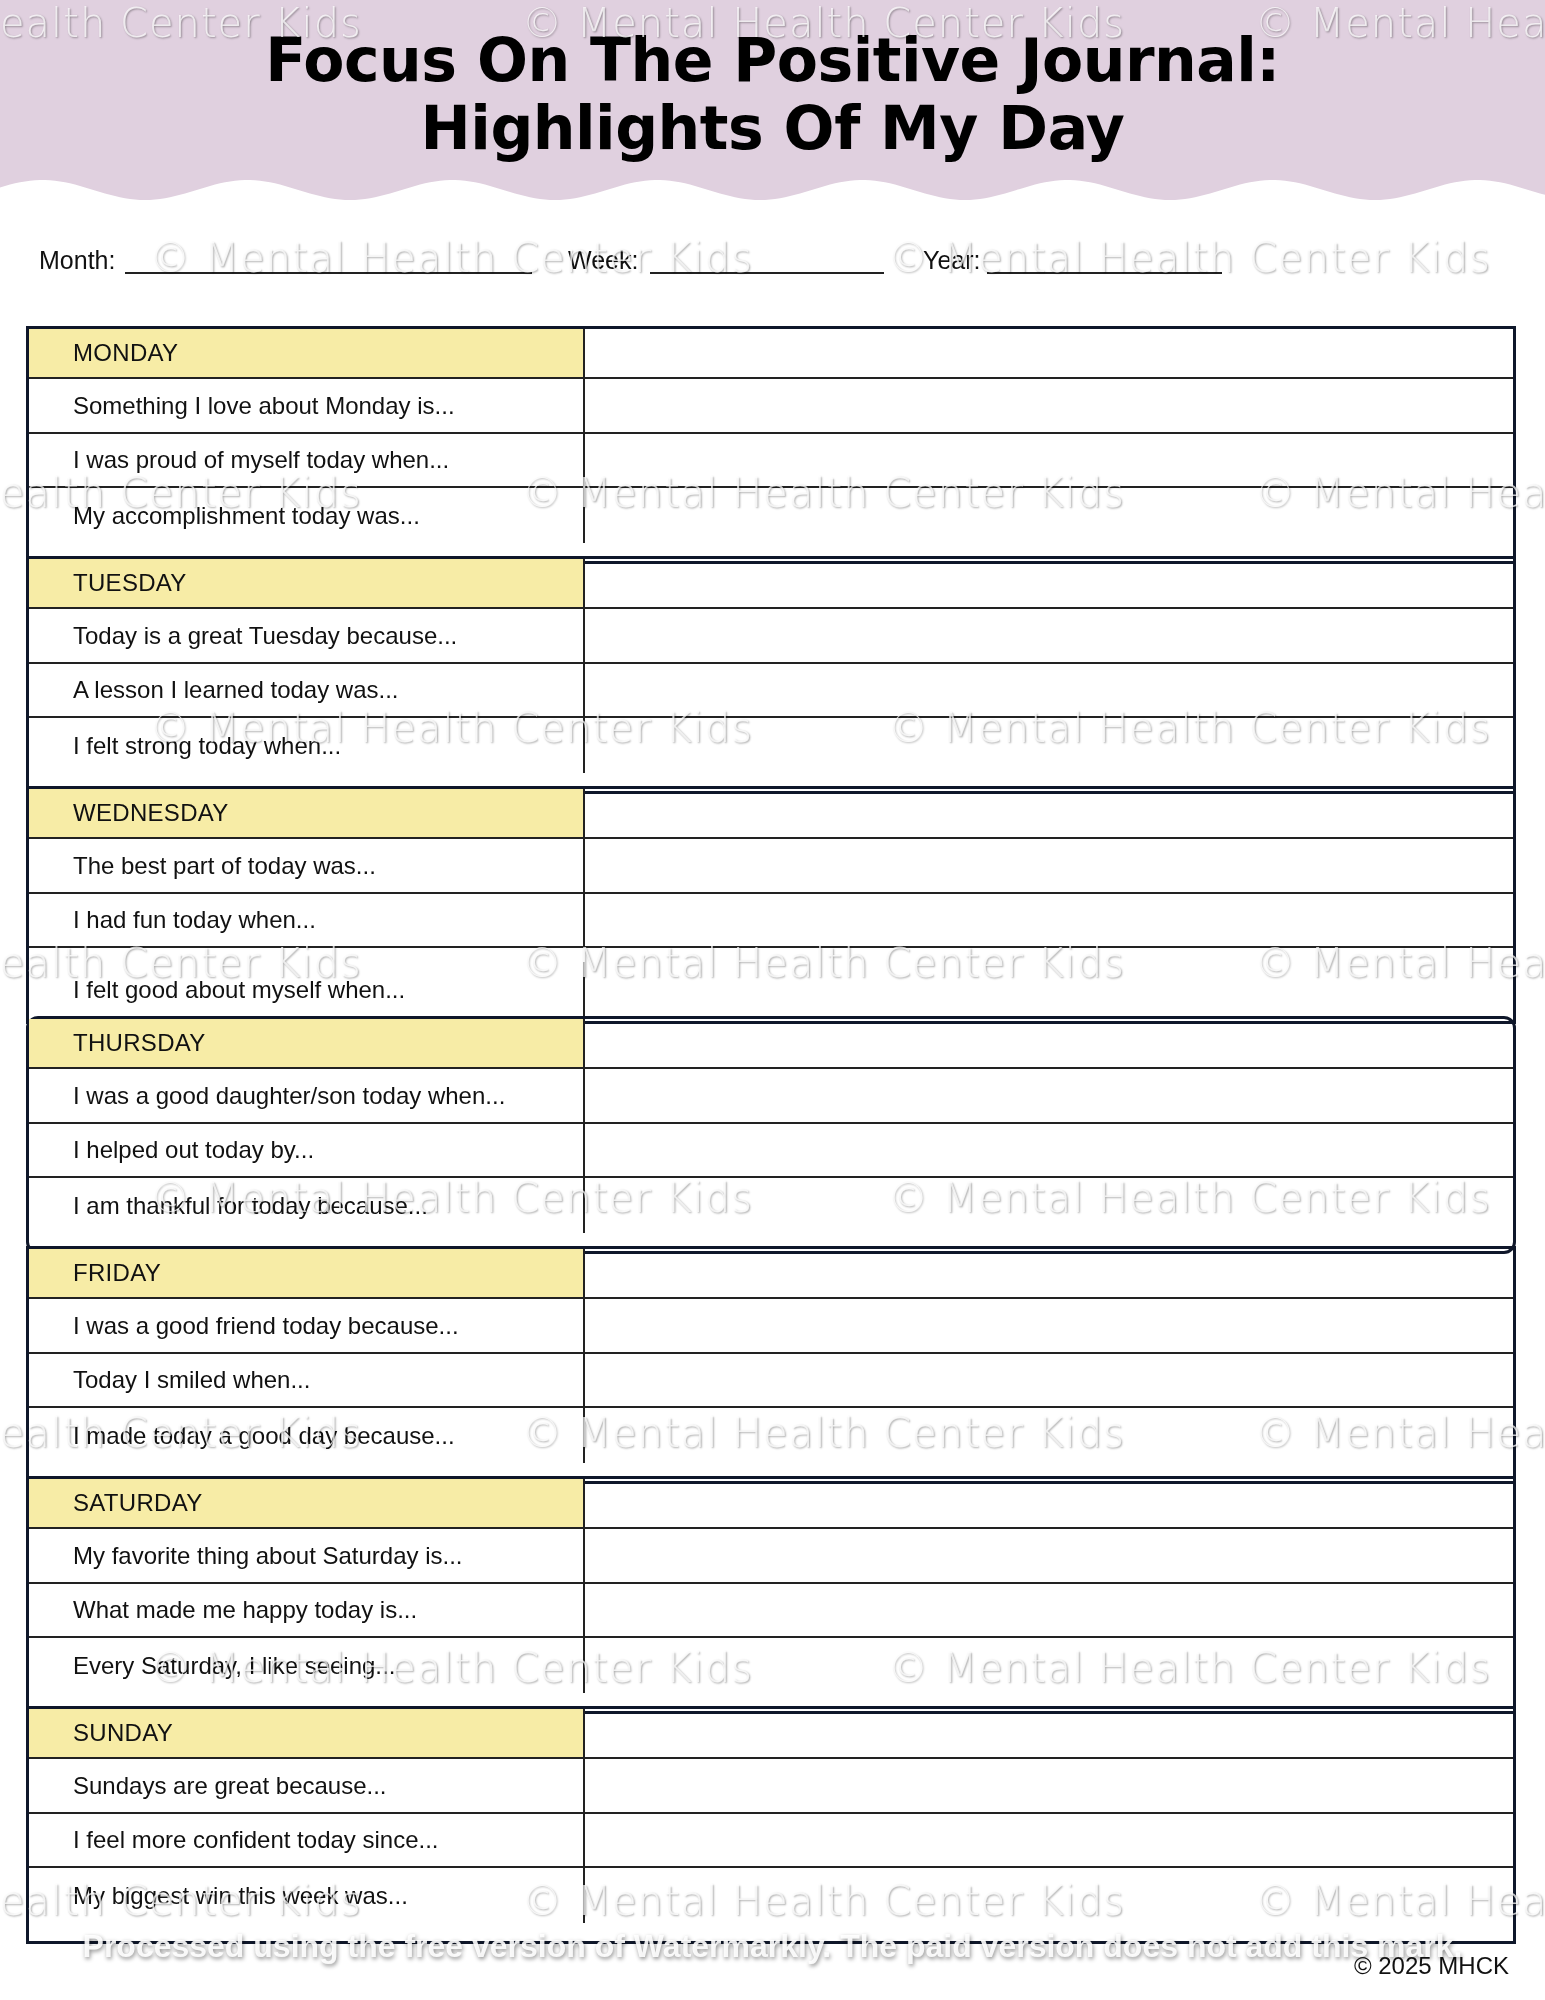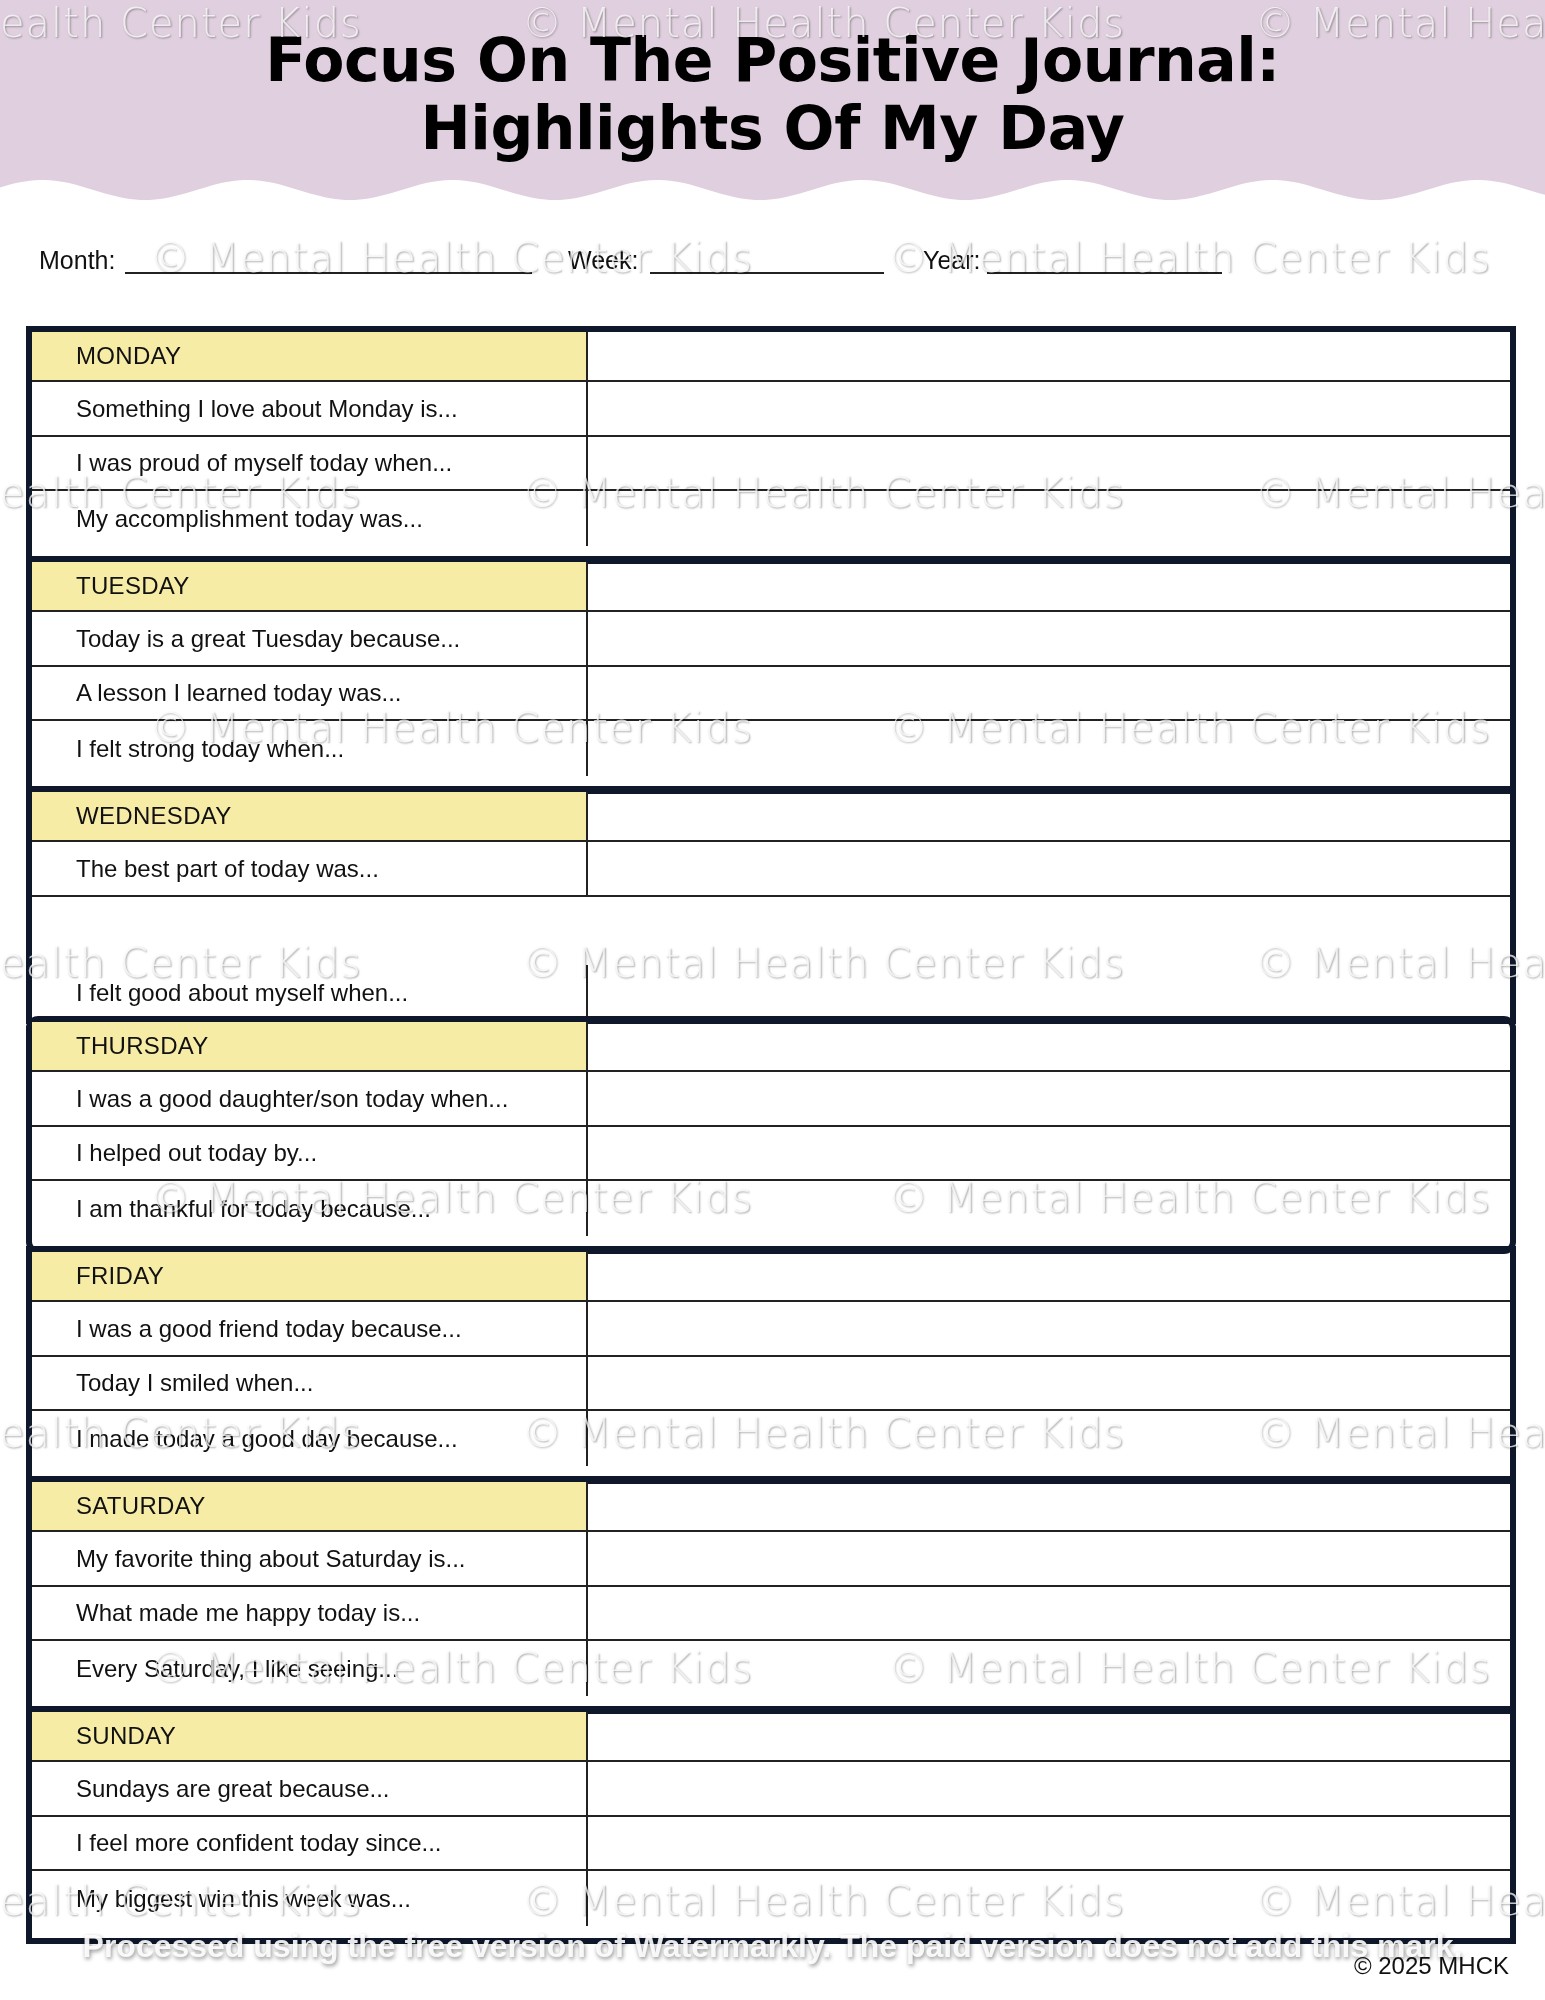--- a/index.html
+++ b/index.html
@@ -18,21 +18,21 @@
   }
   .title div { white-space: nowrap; }
   .fields {
     position: absolute; top: 236px; left: 0; width: 1545px; height: 40px;
     font-size: 25px;
   }
   .field-label { position: absolute; top: 10px; }
   .field-line { position: absolute; top: 36px; height: 0; border-bottom: 2px solid #222; }
 
   .day-block {
-    position: absolute; left: 26px; width: 1490px; border: 6px solid #0f172a;
+    position: absolute; left: 26px; width: 1490px; border: 3px solid #0f172a;
     box-sizing: border-box; height: 238px;
   }
   .day-row { position: absolute; left: 0; right: 0; border-bottom: 2px solid #222; box-sizing: border-box; }
   .day-row.last { border-bottom: none; }
   .cell-left {
     position: absolute; left: 0; top: 0; bottom: 0; width: 556px;
     border-right: 2px solid #222; box-sizing: border-box;
     display: flex; align-items: center; padding-left: 44px;
     font-size: 24px; color: #111; white-space: nowrap;
   }
@@ -113,20 +113,24 @@
         <div class="cell-right"></div>
       </div>
     </div>
     <div class="day-block" style="top: 786px;">
       <div class="day-row" style="top: 0px; height: 50px;">
         <div class="cell-left head">WEDNESDAY</div>
         <div class="cell-right"></div>
       </div>
       <div class="day-row" style="top: 50px; height: 55px;">
         <div class="cell-left">The best part of today was...</div>
+        <div class="cell-right"></div>
+      </div>
+      <div class="day-row" style="top: 105px; height: 54px;">
+        <div class="cell-left">I had fun today when...</div>
         <div class="cell-right"></div>
       </div>
       <div class="day-row last" style="top: 173px; height: 55px;">
         <div class="cell-left">I felt good about myself when...</div>
         <div class="cell-right"></div>
       </div>
     </div>
     <div class="day-block" style="top: 1016px; border-radius: 12px;">
       <div class="day-row" style="top: 0px; height: 50px;">
         <div class="cell-left head">THURSDAY</div>

